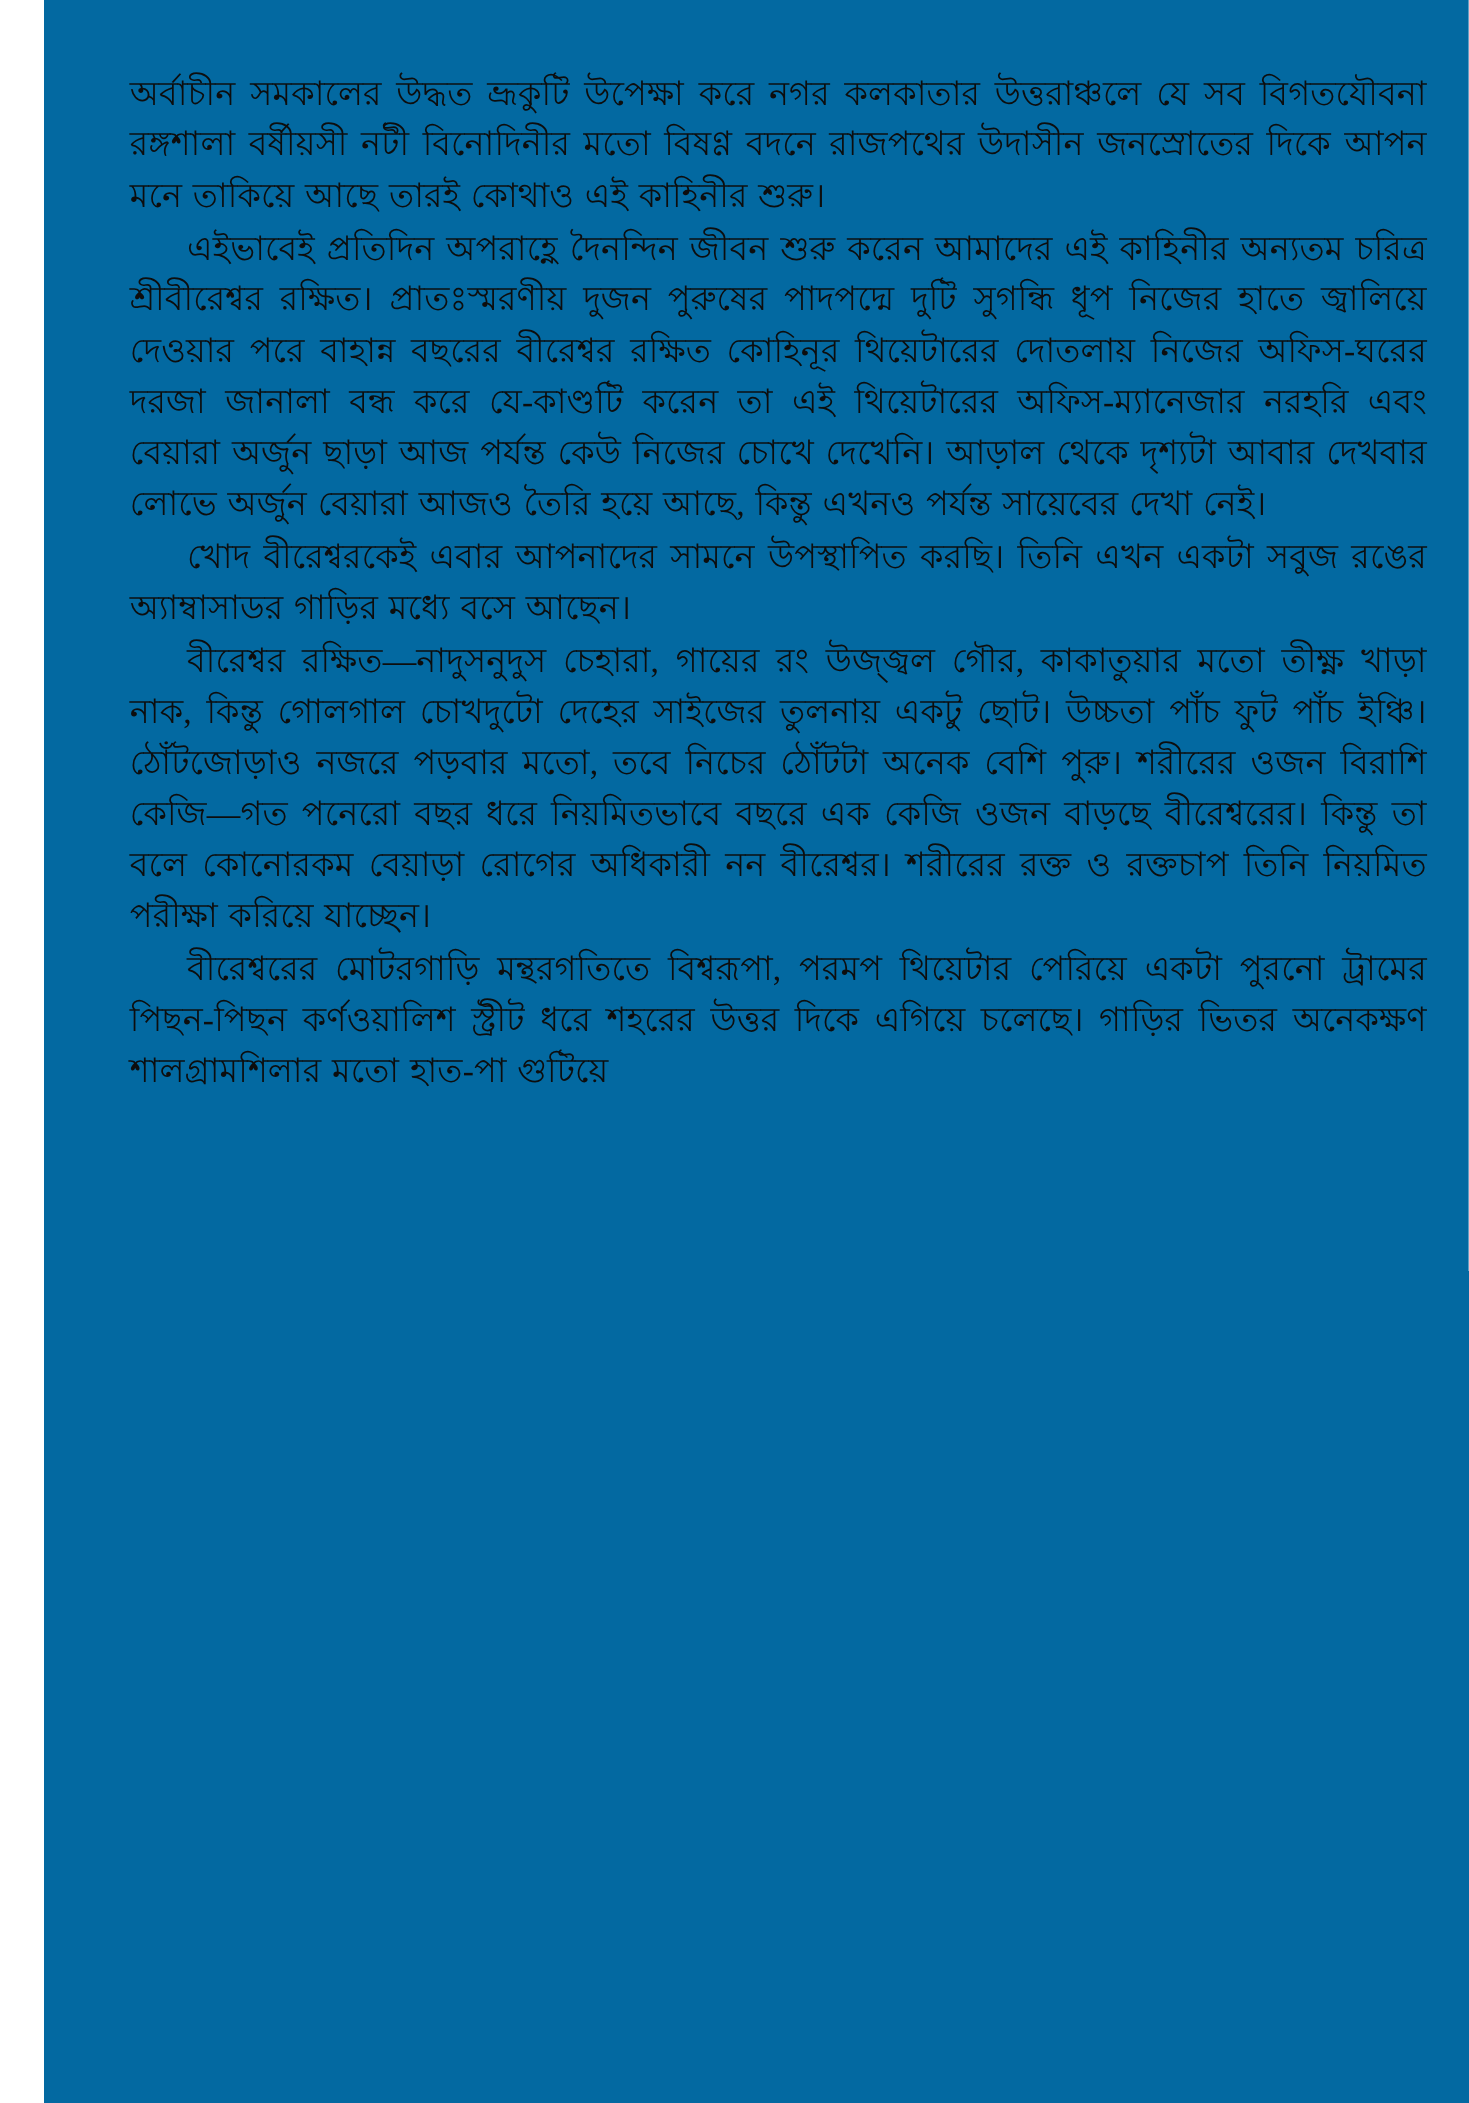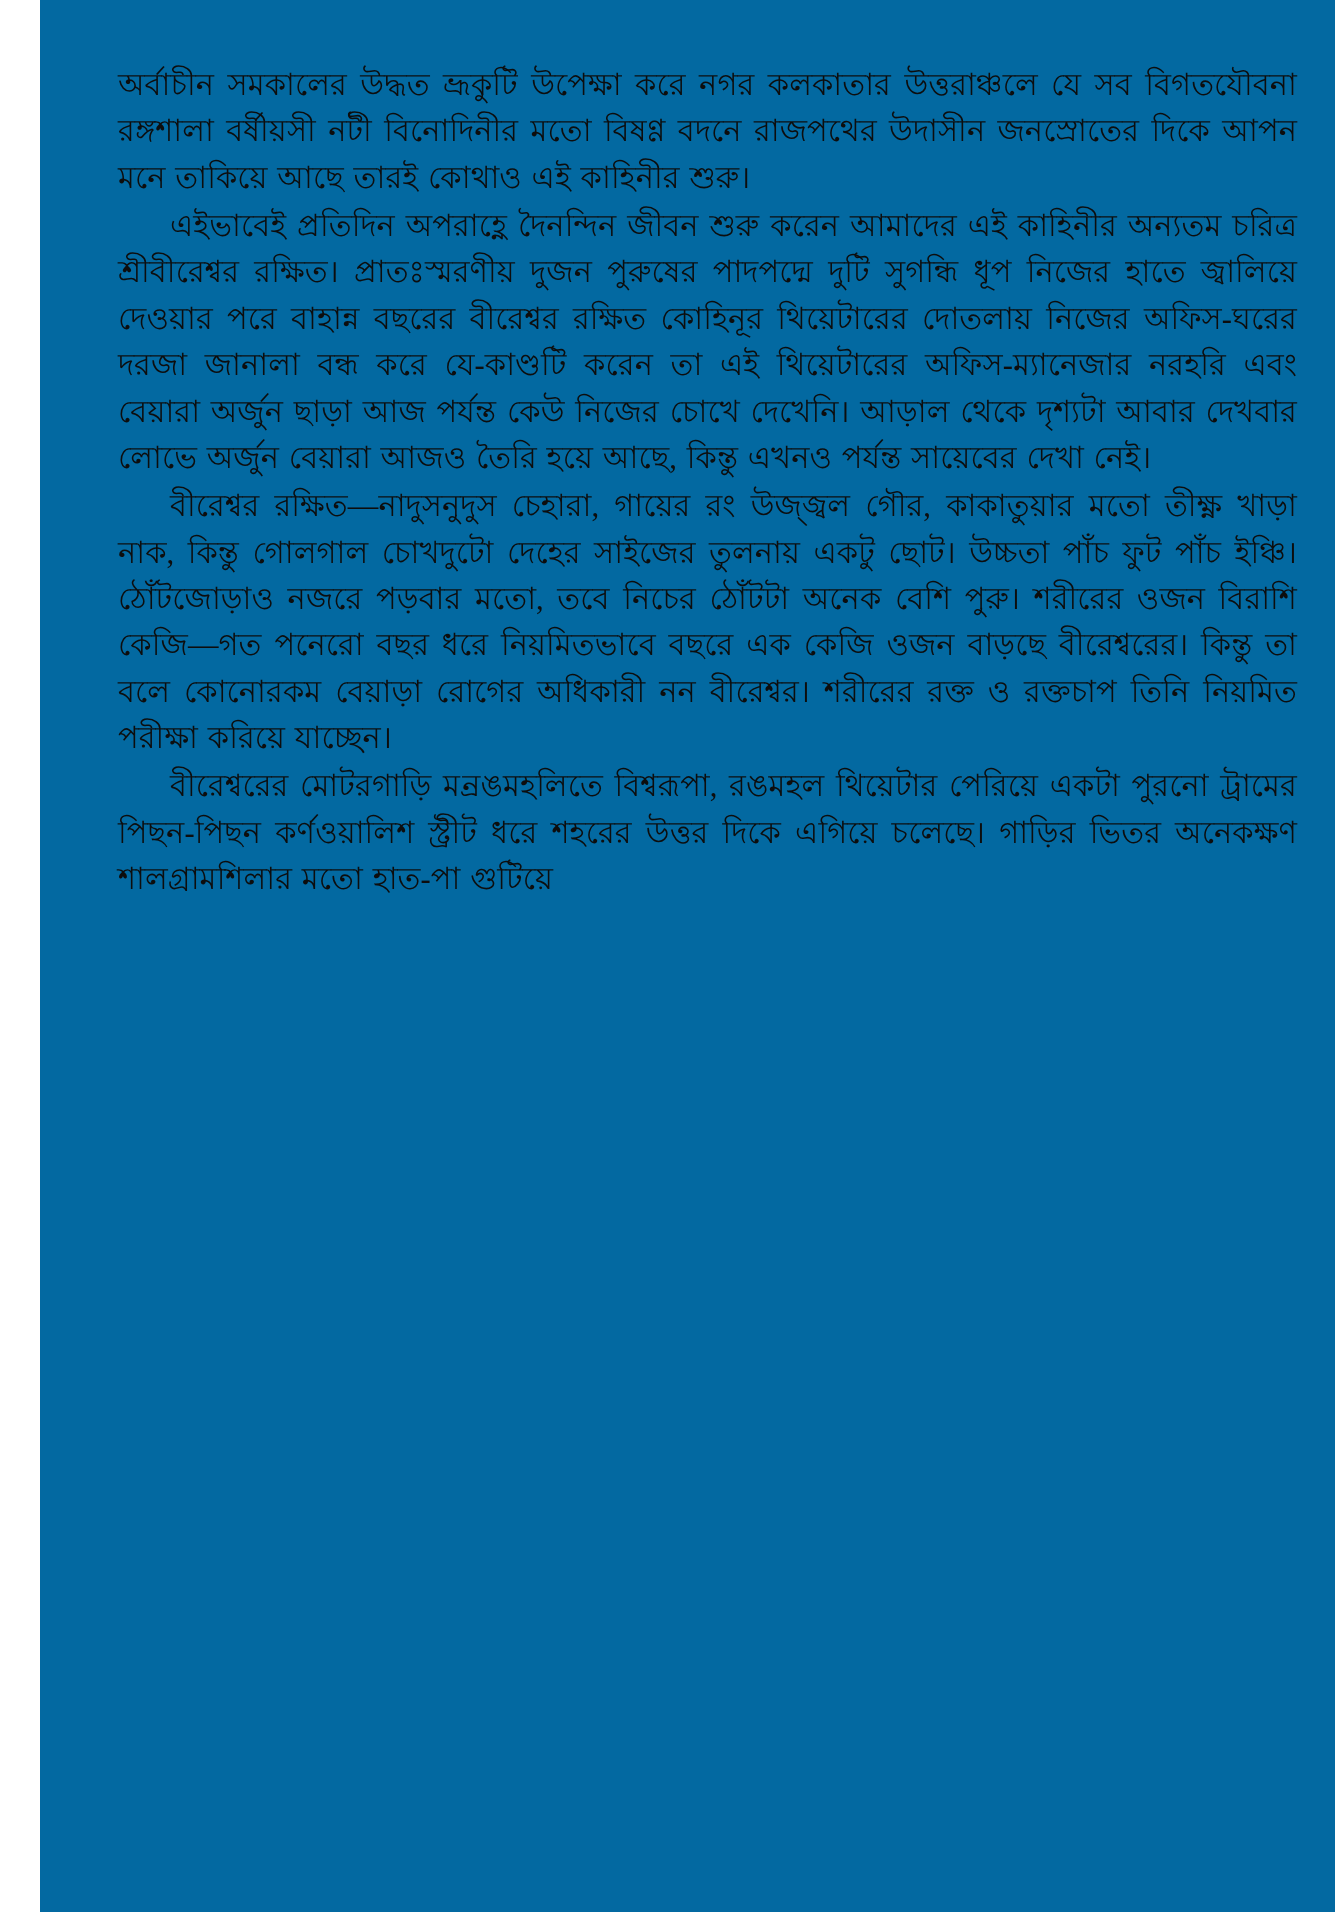--- a/index.html
+++ b/index.html
@@ -49,16 +49,17 @@
     -webkit-font-smoothing: antialiased;
   }
 </style>
 </head>
 <body>
 
 <div class="page">
   <div class="body-text">
     <p class="para first">অর্বাচীন সমকালের উদ্ধত ভ্রূকুটি উপেক্ষা করে নগর কলকাতার উত্তরাঞ্চলে যে সব বিগতযৌবনা রঙ্গশালা বর্ষীয়সী নটী বিনোদিনীর মতো বিষণ্ণ বদনে রাজপথের উদাসীন জনস্রোতের দিকে আপন মনে তাকিয়ে আছে তারই কোথাও এই কাহিনীর শুরু।</p>
     <p class="para indent">এইভাবেই প্রতিদিন অপরাহ্ণে দৈনন্দিন জীবন শুরু করেন আমাদের এই কাহিনীর অন্যতম চরিত্র শ্রীবীরেশ্বর রক্ষিত। প্রাতঃস্মরণীয় দুজন পুরুষের পাদপদ্মে দুটি সুগন্ধি ধূপ নিজের হাতে জ্বালিয়ে দেওয়ার পরে বাহান্ন বছরের বীরেশ্বর রক্ষিত কোহিনূর থিয়েটারের দোতলায় নিজের অফিস-ঘরের দরজা জানালা বন্ধ করে যে-কাণ্ডটি করেন তা এই থিয়েটারের অফিস-ম্যানেজার নরহরি এবং বেয়ারা অর্জুন ছাড়া আজ পর্যন্ত কেউ নিজের চোখে দেখেনি। আড়াল থেকে দৃশ্যটা আবার দেখবার লোভে অর্জুন বেয়ারা আজও তৈরি হয়ে আছে, কিন্তু এখনও পর্যন্ত সায়েবের দেখা নেই।</p>
+    <p class="para indent">খোদ বীরেশ্বরকেই এবার আপনাদের সামনে উপস্থাপিত করছি। তিনি এখন একটা সবুজ রঙের অ্যাম্বাসাডর গাড়ির মধ্যে বসে আছেন।</p>
     <p class="para indent">বীরেশ্বর রক্ষিত—নাদুসনুদুস চেহারা, গায়ের রং উজ্জ্বল গৌর, কাকাতুয়ার মতো তীক্ষ্ণ খাড়া নাক, কিন্তু গোলগাল চোখদুটো দেহের সাইজের তুলনায় একটু ছোট। উচ্চতা পাঁচ ফুট পাঁচ ইঞ্চি। ঠোঁটজোড়াও নজরে পড়বার মতো, তবে নিচের ঠোঁটটা অনেক বেশি পুরু। শরীরের ওজন বিরাশি কেজি—গত পনেরো বছর ধরে নিয়মিতভাবে বছরে এক কেজি ওজন বাড়ছে বীরেশ্বরের। কিন্তু তা বলে কোনোরকম বেয়াড়া রোগের অধিকারী নন বীরেশ্বর। শরীরের রক্ত ও রক্তচাপ তিনি নিয়মিত পরীক্ষা করিয়ে যাচ্ছেন।</p>
-    <p class="para indent">বীরেশ্বরের মোটরগাড়ি মন্রঙমহলিতে বিশ্বরূপা, রঙমহল থিয়েটার পেরিয়ে একটা পুরনো ট্রামের পিছন-পিছন কর্ণওয়ালিশ স্ট্রীট ধরে শহরের উত্তর দিকে এগিয়ে চলেছে। গাড়ির ভিতর অনেকক্ষণ শালগ্রামশিলার মতো হাত-পা গুটিয়ে</p>
+    <p class="para indent">বীরেশ্বরের মোটরগাড়ি মন্থরগতিতে বিশ্বরূপা, পরমপ থিয়েটার পেরিয়ে একটা পুরনো ট্রামের পিছন-পিছন কর্ণওয়ালিশ স্ট্রীট ধরে শহরের উত্তর দিকে এগিয়ে চলেছে। গাড়ির ভিতর অনেকক্ষণ শালগ্রামশিলার মতো হাত-পা গুটিয়ে</p>
   </div>
 </div>
 
 </body></html>

